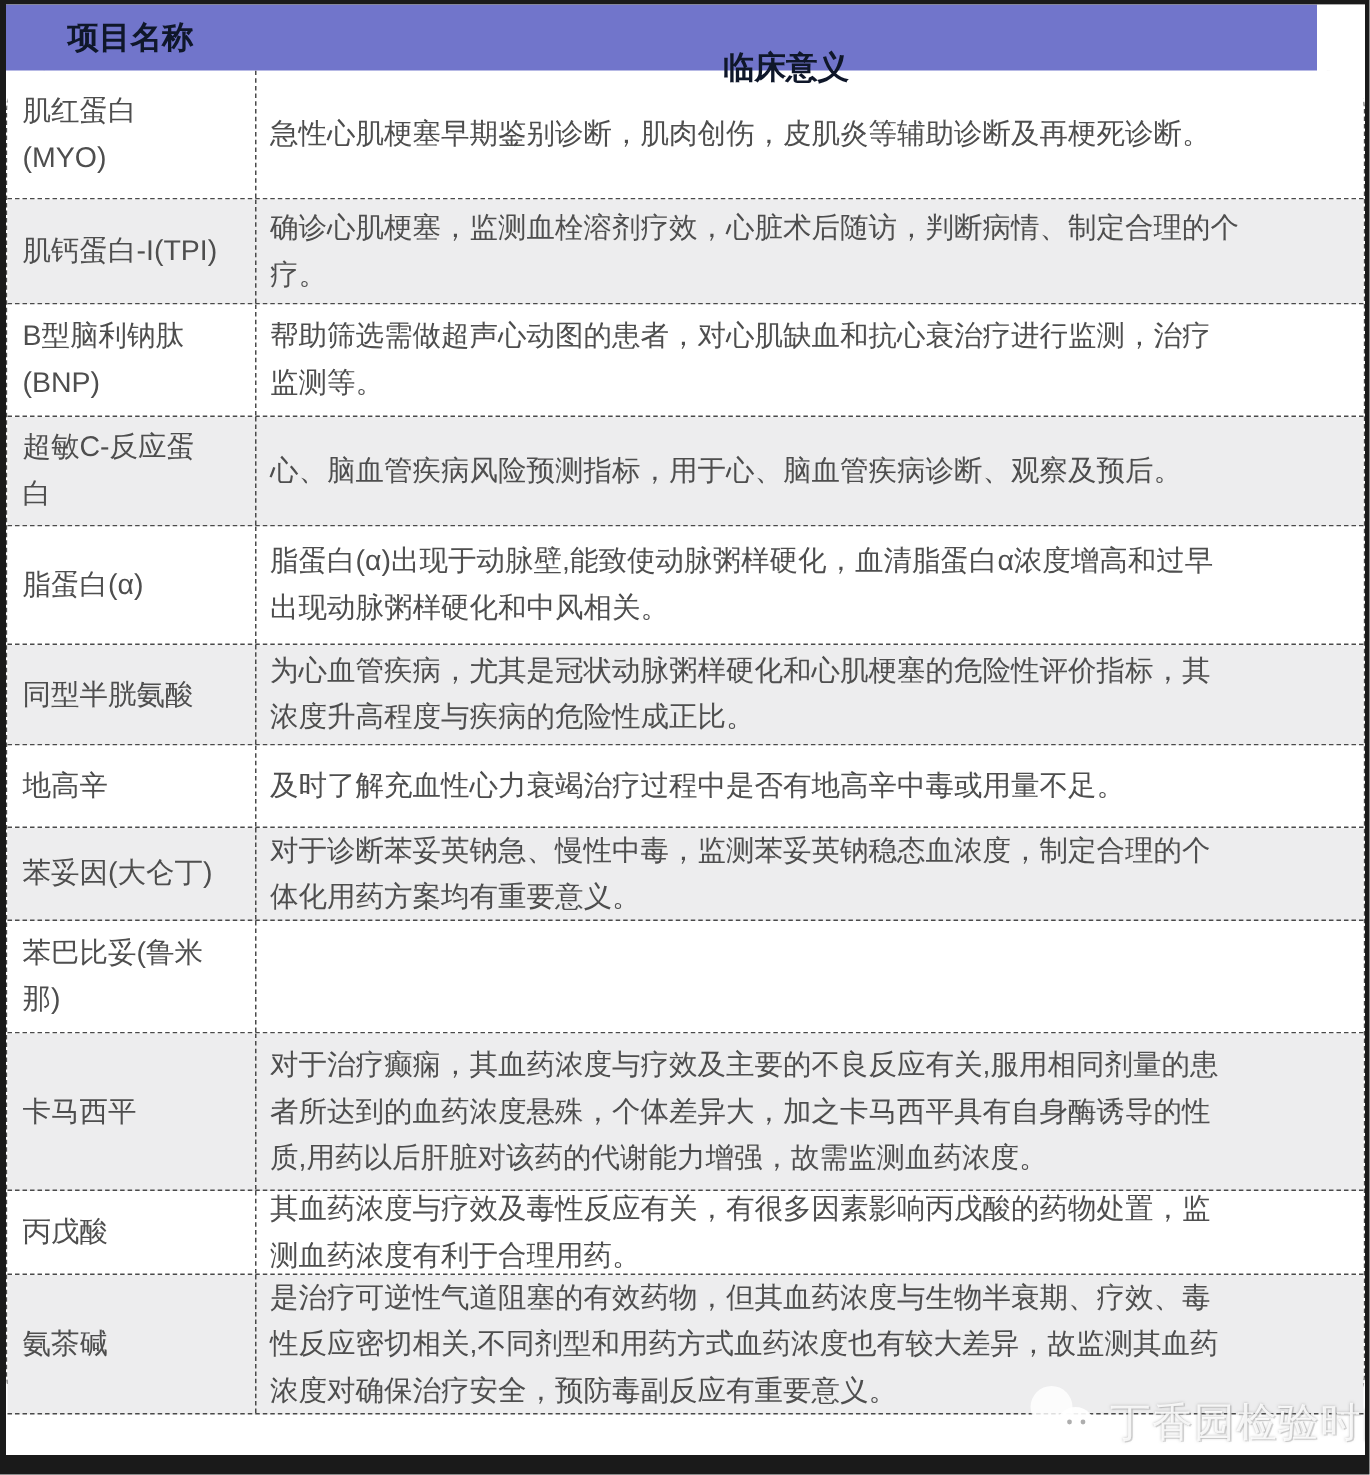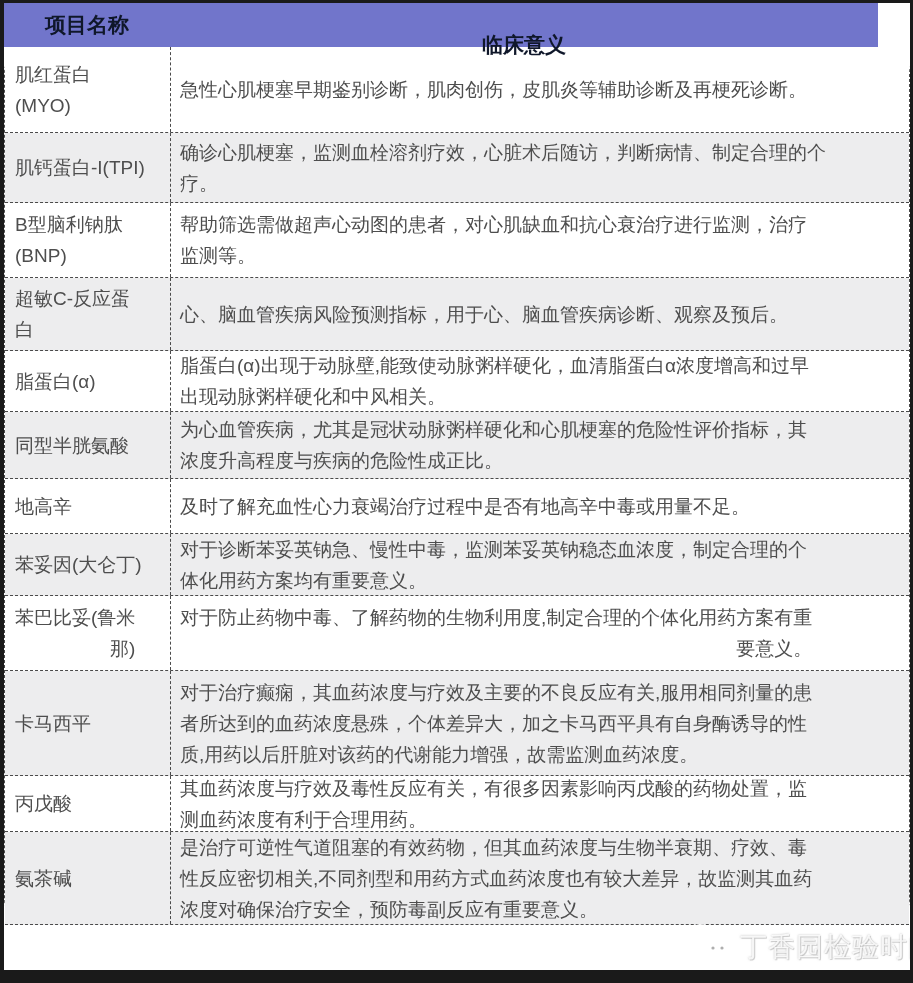--- a/index.html
+++ b/index.html
@@ -61,25 +61,25 @@
     padding: 0 6px 0 10px;
   }
   .cell.meaning {
     flex: 1;
     padding: 0 12px 0 9px;
   }
   .r0 { height: 86px; }
   .r1 { height: 70px; }
   .r2 { height: 75px; }
   .r3 { height: 73px; }
-  .r4 { height: 61px; }
+  .r4 { height: 79px; }
   .r5 { height: 67px; }
   .r6 { height: 55px; }
   .r7 { height: 62px; }
-  .r8 { height: 75px; text-align: right; }
+  .r8 { height: 75px; }
   .r9 { height: 105px; }
   .r10 { height: 56px; }
   .r11 { height: 93px; }
   
   .watermark {
     position: absolute;
     left: 680px;
     top: 918px;
     display: flex;
     align-items: center;
@@ -144,22 +144,20 @@
       <div class="cell meaning">及时了解充血性心力衰竭治疗过程中是否有地高辛中毒或用量不足。</div>
     </div>
     <div class="row r7">
       <div class="cell name">苯妥因(大仑丁)</div>
       <div class="cell meaning">对于诊断苯妥英钠急、慢性中毒，监测苯妥英钠稳态血浓度，制定合理的个
 体化用药方案均有重要意义。</div>
     </div>
     <div class="row r8">
       <div class="cell name">苯巴比妥(鲁米
 那)</div>
-      <div class="cell meaning">对于防止药物中毒、了解药物的生物利用度,制定合理的个体化用药方案有重
-要意义。</div>
     </div>
     <div class="row r9">
       <div class="cell name">卡马西平</div>
       <div class="cell meaning">对于治疗癫痫，其血药浓度与疗效及主要的不良反应有关,服用相同剂量的患
 者所达到的血药浓度悬殊，个体差异大，加之卡马西平具有自身酶诱导的性
 质,用药以后肝脏对该药的代谢能力增强，故需监测血药浓度。</div>
     </div>
     <div class="row r10">
       <div class="cell name">丙戊酸</div>
       <div class="cell meaning">其血药浓度与疗效及毒性反应有关，有很多因素影响丙戊酸的药物处置，监

